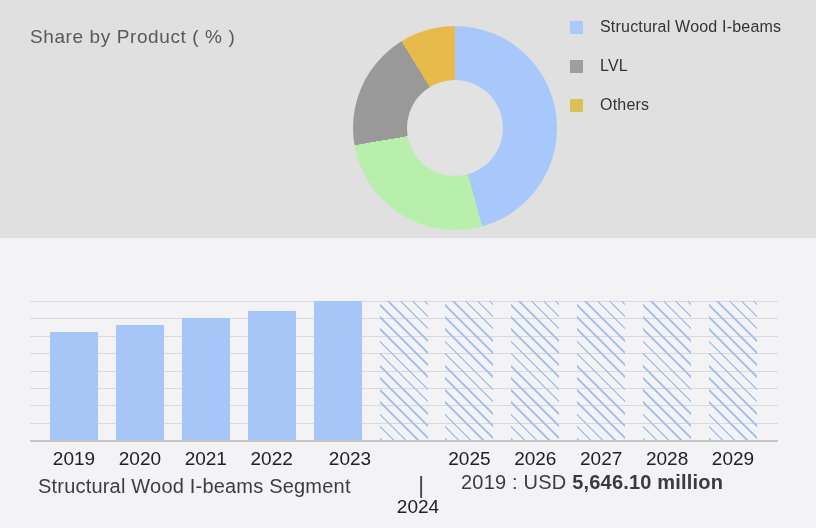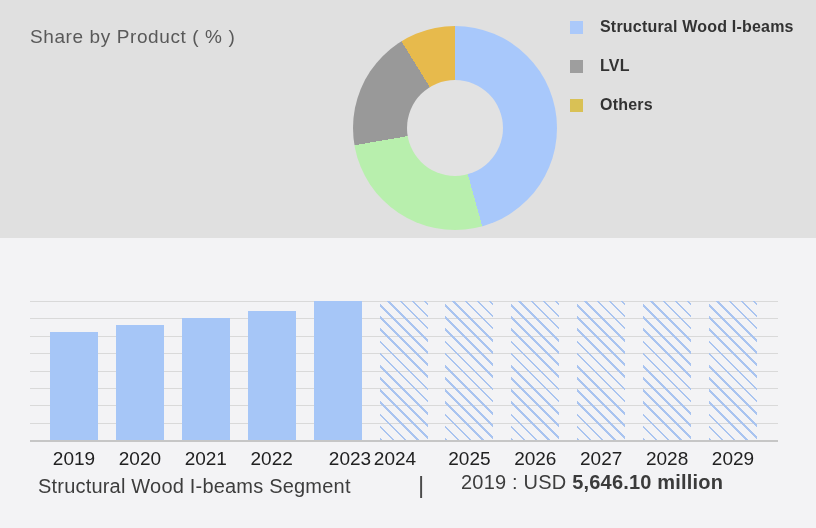--- a/index.html
+++ b/index.html
@@ -13,21 +13,21 @@
   .titles { position:absolute; left:30px; top:24px; width:346px; }
   .title { font-size:24px; font-weight:700; color:#1c1c1c; line-height:31px; letter-spacing:-0.2px; }
   .subtitle { margin-top:2px; font-size:19px; font-weight:400; color:#595959; letter-spacing:0.6px; }
 
   .donut { position:absolute; left:353px; top:26px; width:204px; height:204px; border-radius:50%; }
   .donut-hole { position:absolute; left:54px; top:54px; width:96px; height:96px; border-radius:50%; background:#e2e2e2; }
 
   .legend { position:absolute; left:570px; top:18px; list-style:none; }
   .legend li { display:flex; align-items:flex-start; min-height:39px; }
   .legend .swatch { flex:0 0 13px; width:13px; height:13px; margin:3px 17px 0 0; }
-  .legend .lbl { font-size:16px; color:#333333; line-height:18px; max-width:205px; letter-spacing:0.2px;font-weight:bold; }
+  .legend .lbl { font-size:16px; color:#333333; line-height:18px; max-width:205px; letter-spacing:0.2px; }
 
   .bottom-panel { position:absolute; left:0; top:238px; width:816px; height:270px; background:#f3f3f5; }
   .chart { position:absolute; left:30px; top:63px; width:748px; height:139px; }
   .gridline { position:absolute; left:0; width:748px; height:1px; }
   .gridline.axis { height:2px; }
   .bar { position:absolute; bottom:0; width:48px; }
   .xlabel { position:absolute; top:147px; width:66px; text-align:center; font-size:19px; color:#212121; }
 
   .caption { position:absolute; top:230px; left:0; width:816px; height:32px; font-size:20px; color:#3d3d3d; letter-spacing:0.2px; }
   .caption .seg { position:absolute; left:38px; top:7px; }
@@ -78,21 +78,21 @@
       <div class="xlabel" style="left: 11px;">2019</div>
       <div class="bar" style="left: 85.9px; height: 115px; background: rgb(166, 198, 247);"></div>
       <div class="xlabel" style="left: 76.9px;">2020</div>
       <div class="bar" style="left: 151.8px; height: 122px; background: rgb(166, 198, 247);"></div>
       <div class="xlabel" style="left: 142.8px;">2021</div>
       <div class="bar" style="left: 217.7px; height: 129px; background: rgb(166, 198, 247);"></div>
       <div class="xlabel" style="left: 208.7px;">2022</div>
       <div class="bar" style="left: 283.6px; height: 139px; background: rgb(166, 198, 247);"></div>
       <div class="xlabel" style="left: 287px;">2023</div>
       <div class="bar" style="left: 349.5px; height: 139px; background: repeating-linear-gradient(45deg, rgb(169, 196, 240) 0px, rgb(169, 196, 240) 1.8px, transparent 1.8px, transparent 8.6px);"></div>
-      <div class="xlabel" style="left: 332px;">2024</div>
+      <div class="xlabel" style="left: 355px; margin-top: 48px;">2024</div>
       <div class="bar" style="left: 415.4px; height: 139px; background: repeating-linear-gradient(45deg, rgb(169, 196, 240) 0px, rgb(169, 196, 240) 1.8px, transparent 1.8px, transparent 8.6px);"></div>
       <div class="xlabel" style="left: 406.4px;">2025</div>
       <div class="bar" style="left: 481.3px; height: 139px; background: repeating-linear-gradient(45deg, rgb(169, 196, 240) 0px, rgb(169, 196, 240) 1.8px, transparent 1.8px, transparent 8.6px);"></div>
       <div class="xlabel" style="left: 472.3px;">2026</div>
       <div class="bar" style="left: 547.2px; height: 139px; background: repeating-linear-gradient(45deg, rgb(169, 196, 240) 0px, rgb(169, 196, 240) 1.8px, transparent 1.8px, transparent 8.6px);"></div>
       <div class="xlabel" style="left: 538.2px;">2027</div>
       <div class="bar" style="left: 613.1px; height: 139px; background: repeating-linear-gradient(45deg, rgb(169, 196, 240) 0px, rgb(169, 196, 240) 1.8px, transparent 1.8px, transparent 8.6px);"></div>
       <div class="xlabel" style="left: 604.1px;">2028</div>
       <div class="bar" style="left: 679px; height: 139px; background: repeating-linear-gradient(45deg, rgb(169, 196, 240) 0px, rgb(169, 196, 240) 1.8px, transparent 1.8px, transparent 8.6px);"></div>
       <div class="xlabel" style="left: 670px;">2029</div>

